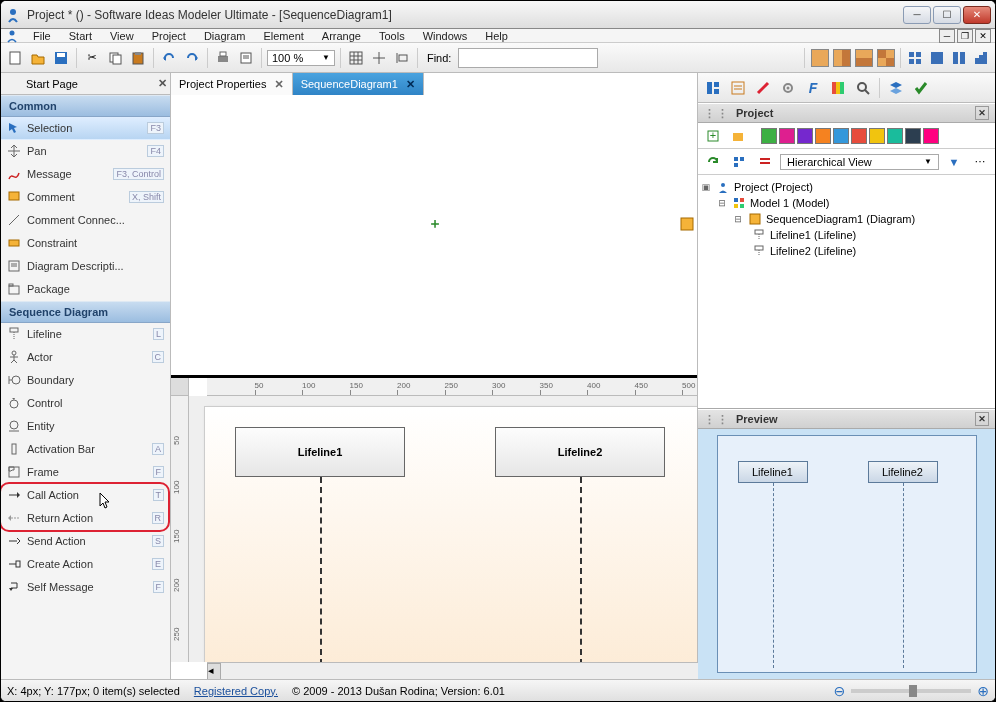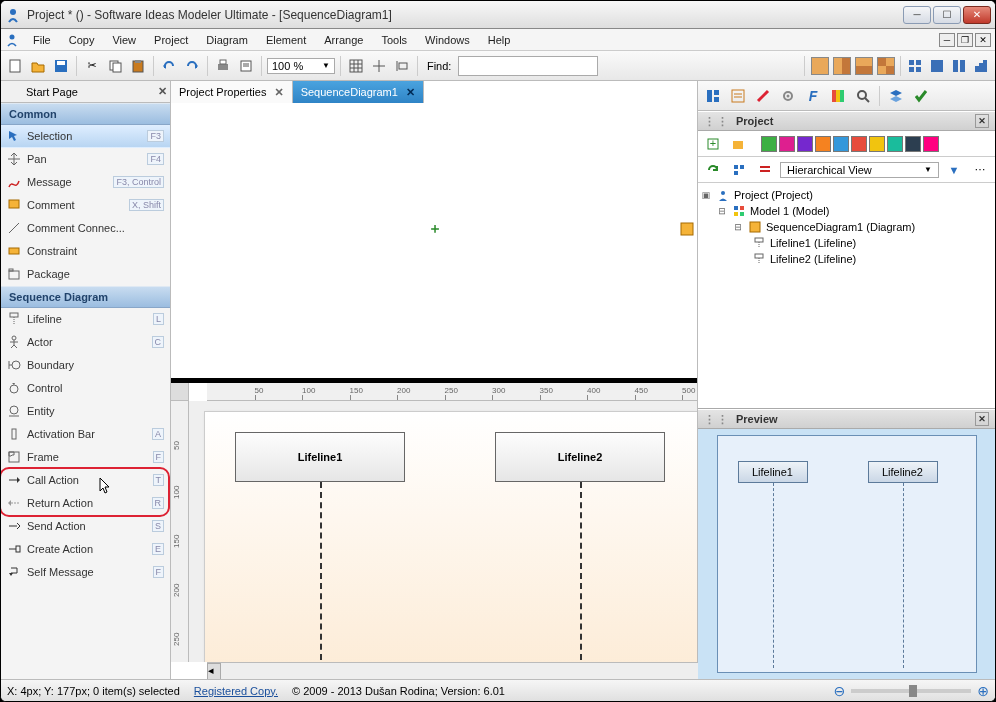--- a/index.html
+++ b/index.html
@@ -4,42 +4,42 @@
 <style>
 * { box-sizing: border-box; margin: 0; padding: 0; font-family: "Segoe UI", Tahoma, sans-serif; font-size: 11px; }
 body { background: #000; }
 .window { width: 996px; height: 702px; margin: 0; background: #fff; border: 1px solid #000; border-radius: 6px; overflow: hidden; display: flex; flex-direction: column; box-shadow: 0 0 0 3px rgba(0,0,0,0.3); }
 .titlebar { height: 28px; background: linear-gradient(#f8f8f8,#dedede); display: flex; align-items: center; padding: 0 4px; border-bottom: 1px solid #888; }
 .titlebar .appicon { width:16px; height:16px; margin-right:6px; }
 .titlebar .title { flex:1; color:#333; font-size:12px; }
 .winbtns { display:flex; gap:2px; }
 .winbtn { width:28px; height:18px; background: linear-gradient(#f5f6f8,#d6dbe4); border:1px solid #8a9bb4; border-radius:3px; display:flex; align-items:center; justify-content:center; font-size:10px; color:#333;}
 .winbtn.close { background: linear-gradient(#e68a7a,#c0392b); color:#fff; border-color:#7a2a1e;}
-.menubar { height:22px; background:#f5f5f5; display:flex; align-items:center; gap:2px; padding:0 4px; border-bottom:1px solid #ccc; }
+.menubar { height:14px; background:#f5f5f5; display:flex; align-items:center; gap:2px; padding:0 4px; border-bottom:1px solid #ccc; }
 .menubar .mi { padding:2px 8px; color:#222; }
 .menubar .smallicon{width:14px;height:14px;margin-right:4px;}
 .spacer { flex:1; }
 .mdi { display:flex; gap:2px; }
 .mdi .b { width:16px; height:14px; border:1px solid #888; background:#eee; font-size:9px; display:flex; align-items:center; justify-content:center;}
 .toolbar1 { height:30px; background:linear-gradient(#fafafa,#e8e8e8); display:flex; align-items:center; padding:0 4px; gap:3px; border-bottom:1px solid #bbb;}
 .tbtn { width:20px; height:20px; display:flex; align-items:center; justify-content:center; border:1px solid transparent; }
 .sep { width:1px; height:20px; background:#ccc; margin:0 2px;}
 .zoom { display:flex; align-items:center; border:1px solid #aaa; background:#fff; height:16px;}
 .zoom input{ border:none; width:50px; padding:0 4px; outline:none;}
 .findlbl{ padding:0 4px;}
 .findbox{ height:20px; width:140px; border:1px solid #aaa; background:#fff;}
 .right-toolbar { display:flex; gap:2px; }
 .rsq { width:18px; height:18px; border:1px solid #888; }
 .content { flex:1; display:flex; overflow:hidden;}
 .leftcol { width:170px; display:flex; flex-direction:column; border-right:1px solid #bbb; background:#f4f4f4;}
 .doctab { display:flex; align-items:center; height:22px; padding:0 8px; border-right:1px solid #bbb; background:#fafafa;}
 .doctab.active { background:linear-gradient(#4aa3df,#2f84c6); color:#fff;}
 .doctab .x { margin-left:8px; font-weight:bold;}
 .addtab { width:22px; display:flex; align-items:center; justify-content:center; color:#2a8a2a; font-size:14px; font-weight:bold;}
-.doctabs { display:flex; flex:1; border-bottom:5px solid #000000;}
+.doctabs { display:flex; flex:1; border-bottom:3px solid #000000;}
 .doctabs .doctab .x{color:#666;} .doctab.active .x{color:#002a55;}
 .toolbox { flex:1; overflow:auto; }
 .tbhead { background:linear-gradient(#c8dcf0,#9bbde0); color:#21436b; font-weight:bold; padding:4px 8px; border-top:1px solid #dfe9f3; border-bottom:1px solid #88a6c8;}
 .tbitem { display:flex; align-items:center; padding:4px 6px; gap:6px; color:#333; border-bottom:1px solid transparent;}
 .tbitem.sel { background:linear-gradient(#dfeeff,#b8d5f2);}
 .tbitem .badge { margin-left:auto; font-size:9px; color:#88a; border:1px solid #bcd; padding:0 2px; background:#eef4fb;}
 .tbicon{width:14px;height:14px;display:inline-flex;align-items:center;justify-content:center;}
 .highlight-ring { border:2px solid #d23; border-radius:10px; pointer-events:none;}
 .center { flex:1; display:flex; flex-direction:column; background:#fff;}
 .ruler-h { height:18px; background:#f0f0f0; border-bottom:1px solid #bbb; margin-left:18px; position:relative; overflow:hidden;}
@@ -105,21 +105,21 @@
   </div>
 
   <div class="menubar">
     <span class="smallicon">
         <svg width="14" height="14">
           <circle cx="7" cy="4" r="2.5" fill="#2a6fbf"></circle>
           <path d="M3 13 q4 -5 8 0" stroke="#2a6fbf" fill="none" stroke-width="1.6"></path>
         </svg>
       </span>
     <span class="mi">File</span>
-    <span class="mi">Copy</span>
+    <span class="mi">Start</span>
     <span class="mi">View</span>
     <span class="mi">Project</span>
     <span class="mi">Diagram</span>
     <span class="mi">Element</span>
     <span class="mi">Arrange</span>
     <span class="mi">Tools</span>
     <span class="mi">Windows</span>
     <span class="mi">Help</span>
     <span class="spacer"></span>
     <div class="mdi">
@@ -316,20 +316,30 @@
               </span>
               <span>Comment Connec...</span>
             </div>
             <div class="tbitem">
               <span class="tbicon">
                 <svg width="14" height="14">
                   <rect x="2" y="4" width="10" height="6" fill="#f5b338" stroke="#a66a00"></rect>
                 </svg>
               </span>
               <span>Constraint</span>
+            </div>
+            <div class="tbitem">
+              <span class="tbicon">
+                <svg width="14" height="14">
+                  <rect x="2" y="2" width="10" height="10" fill="none" stroke="#666"></rect>
+                  <line x1="4" y1="5" x2="10" y2="5" stroke="#666"></line>
+                  <line x1="4" y1="7" x2="10" y2="7" stroke="#666"></line>
+                </svg>
+              </span>
+              <span>Diagram Descripti...</span>
             </div>
             <div class="tbitem">
               <span class="tbicon">
                 <svg width="14" height="14">
                   <rect x="2" y="4" width="10" height="8" fill="none" stroke="#666"></rect>
                   <rect x="2" y="2" width="4" height="2" fill="none" stroke="#666"></rect>
                 </svg>
               </span>
               <span>Package</span>
             </div>

